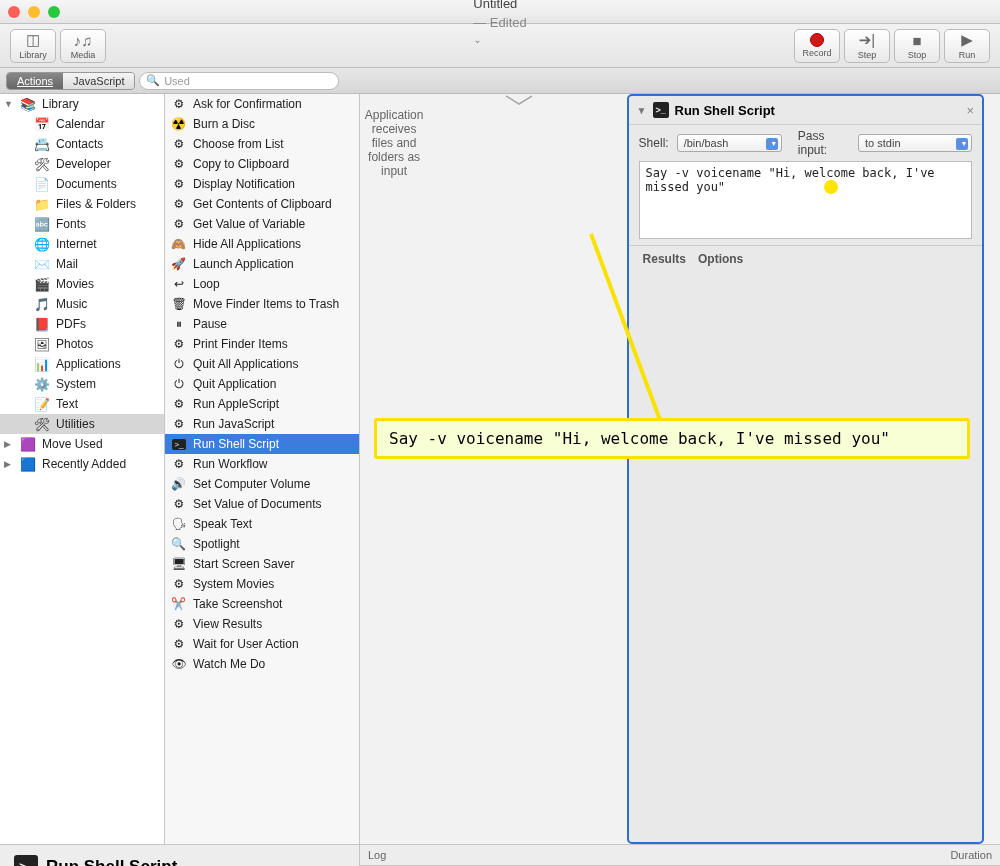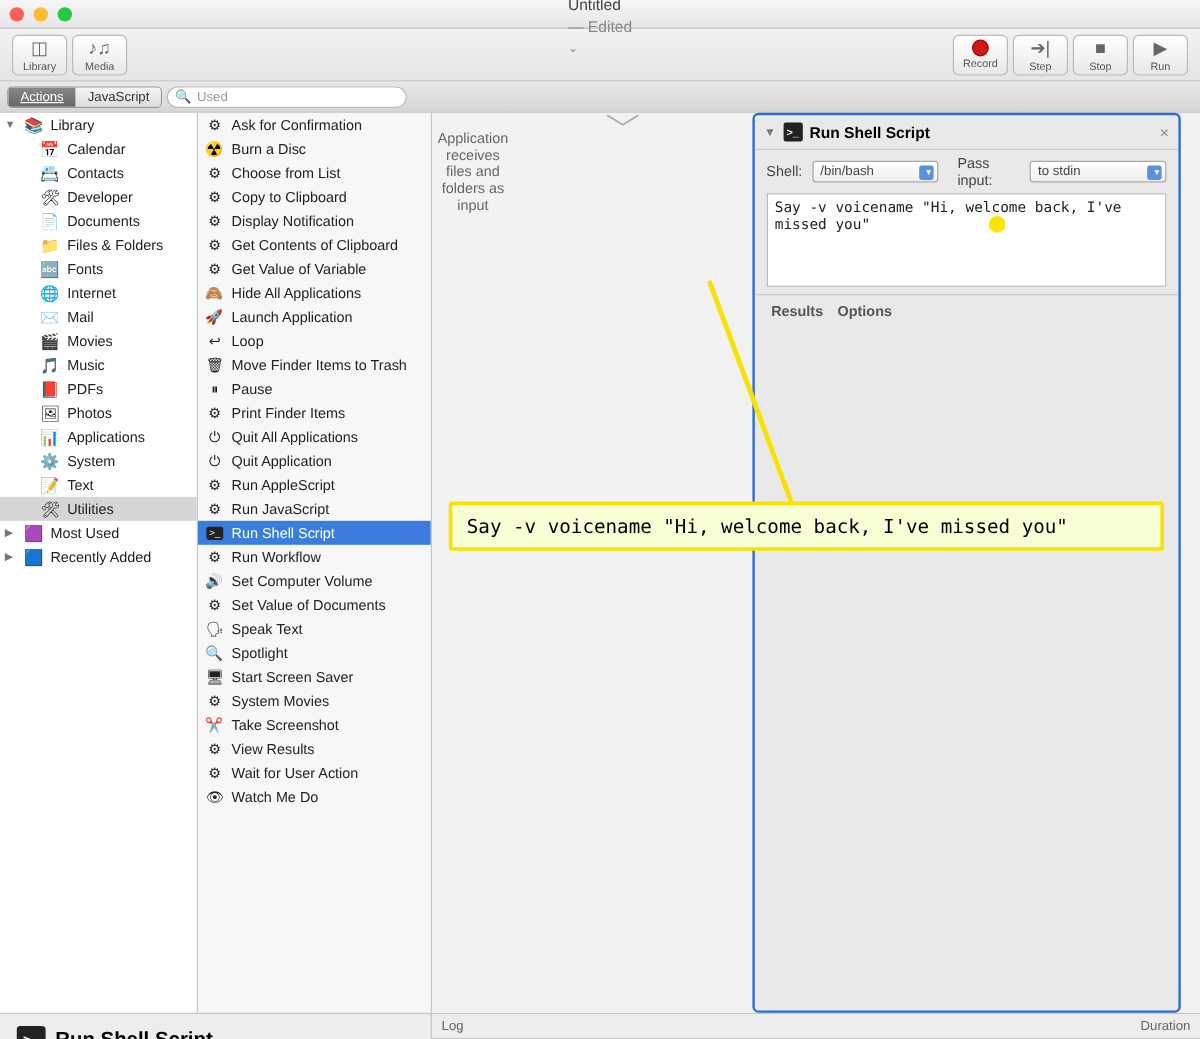--- a/index.html
+++ b/index.html
@@ -282,21 +282,21 @@
           <span>Text</span>
         </div>
         <div class="lib-item level1 selected">
           <span class="tri"></span>
           <span class="lib-icon">🛠</span>
           <span>Utilities</span>
         </div>
         <div class="lib-item level0">
           <span class="tri">▶</span>
           <span class="lib-icon">🟪</span>
-          <span>Most Used</span>
+          <span>Move Used</span>
         </div>
         <div class="lib-item level0">
           <span class="tri">▶</span>
           <span class="lib-icon">🟦</span>
           <span>Recently Added</span>
         </div>
       </div>
   </div>
 
   <div class="actions-col" id="actions-list">

